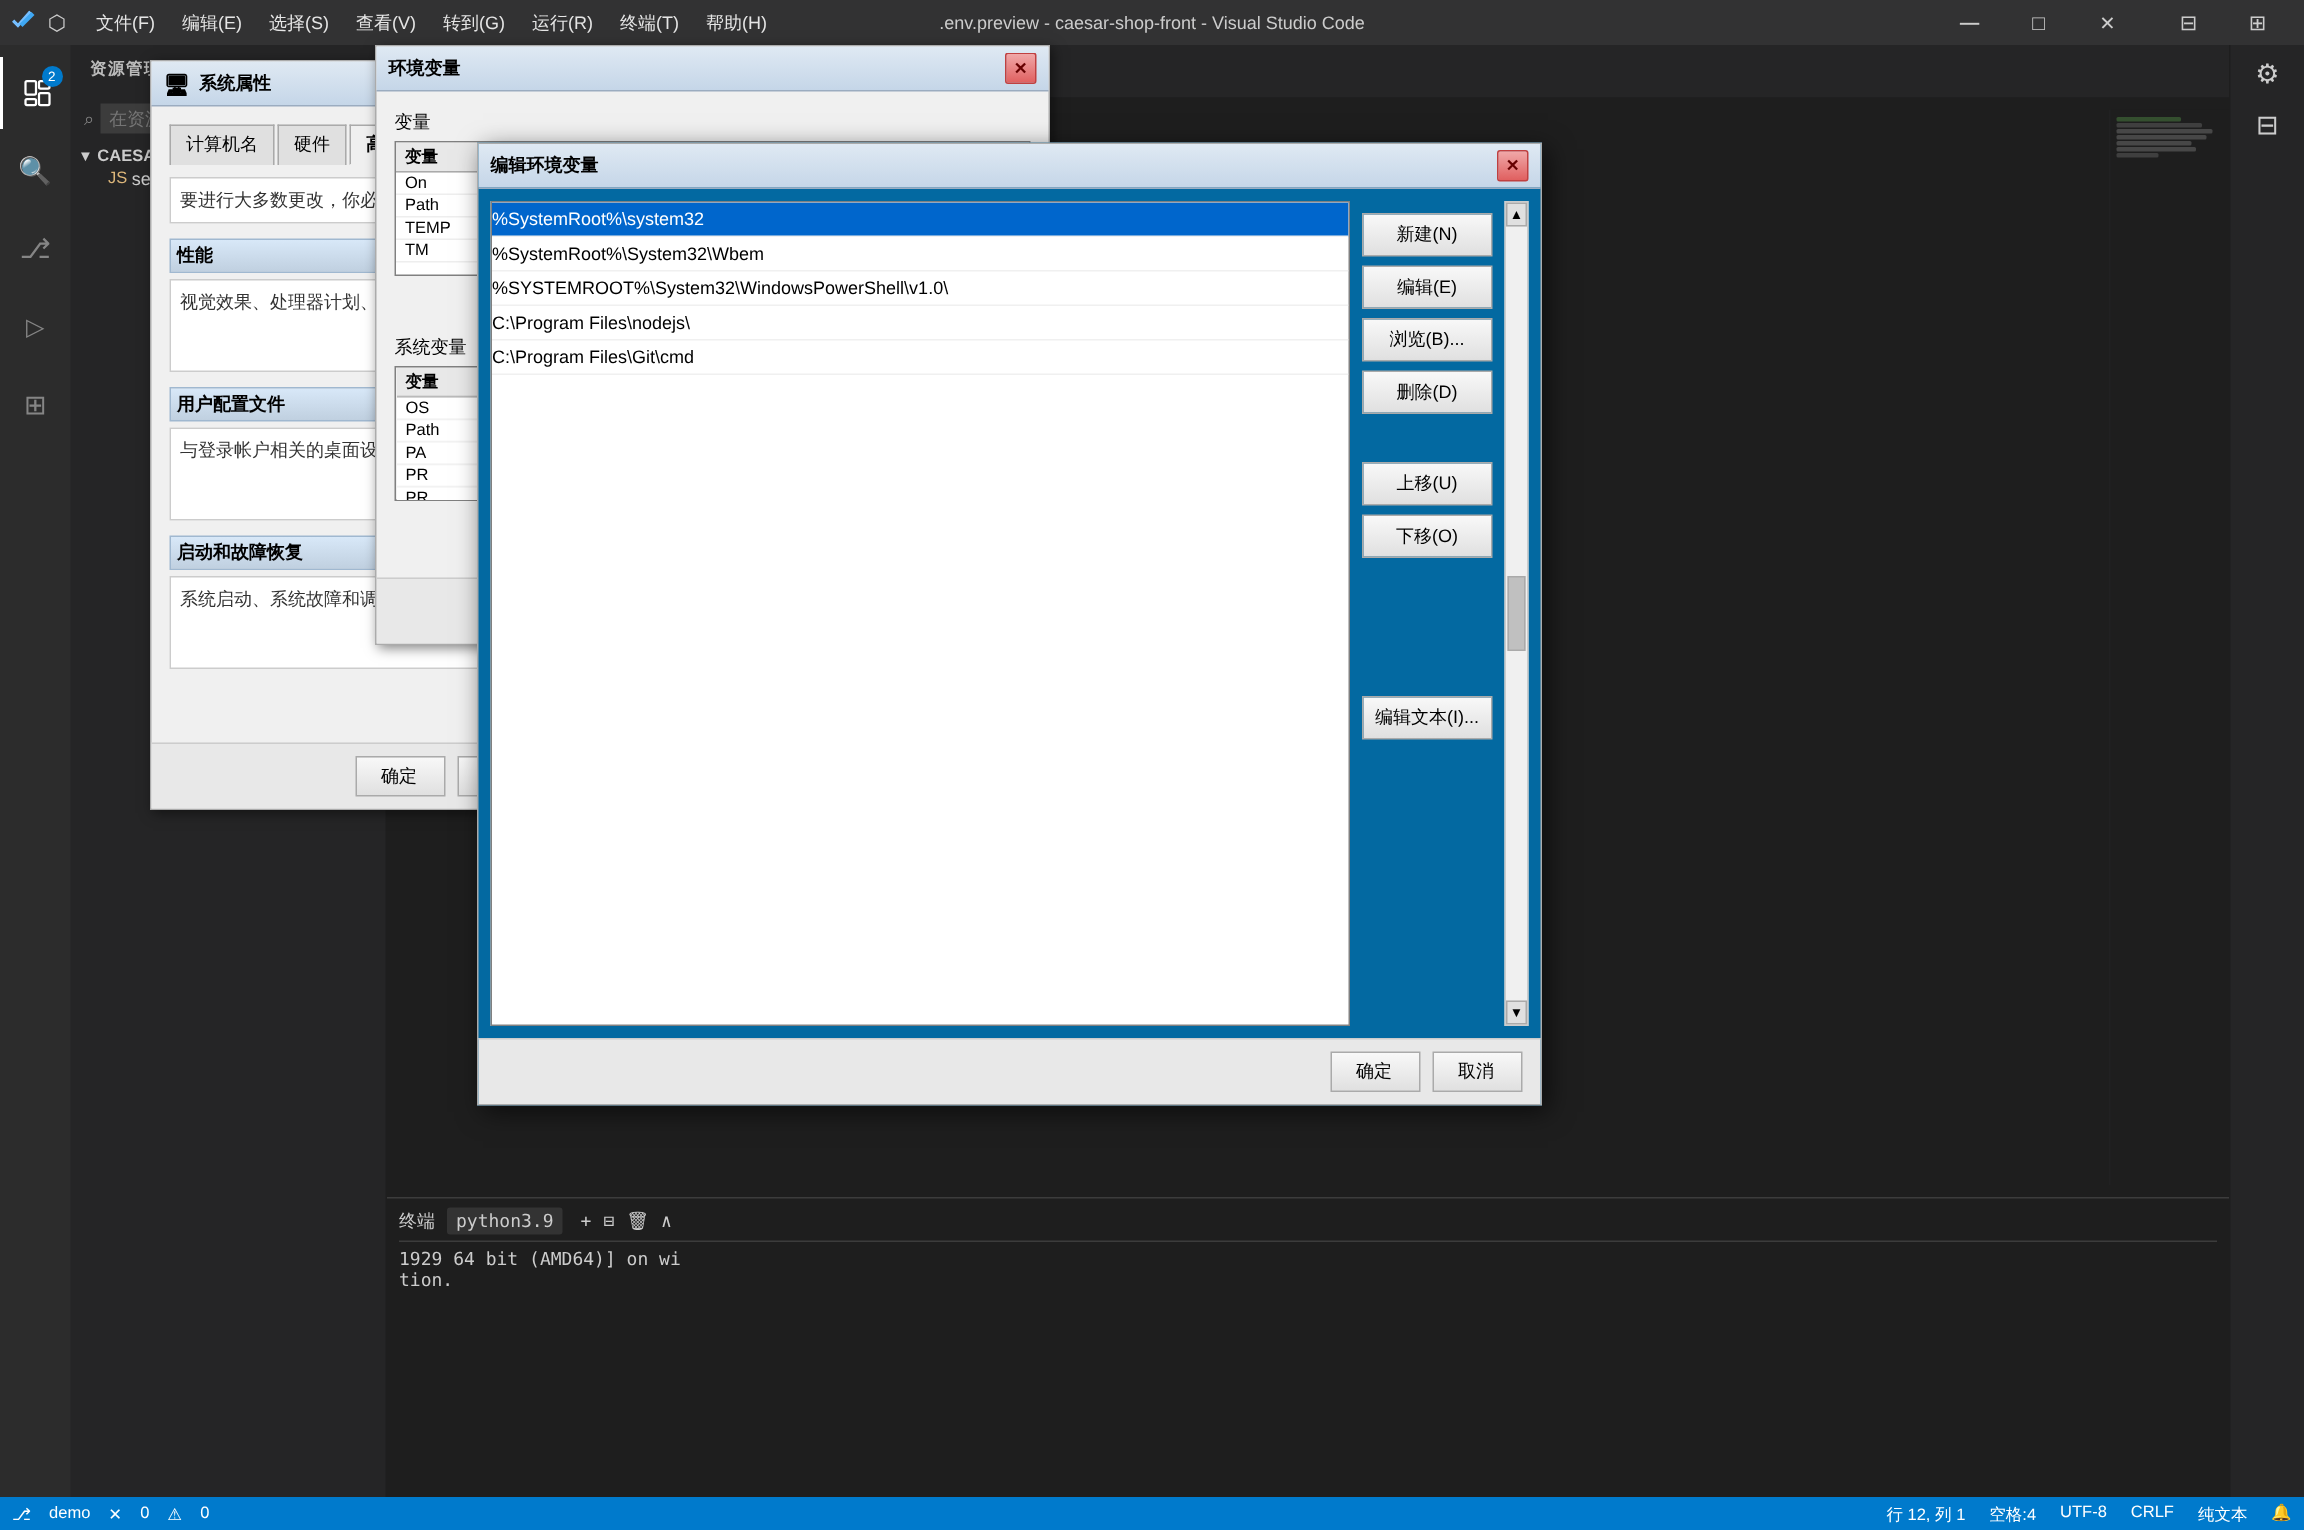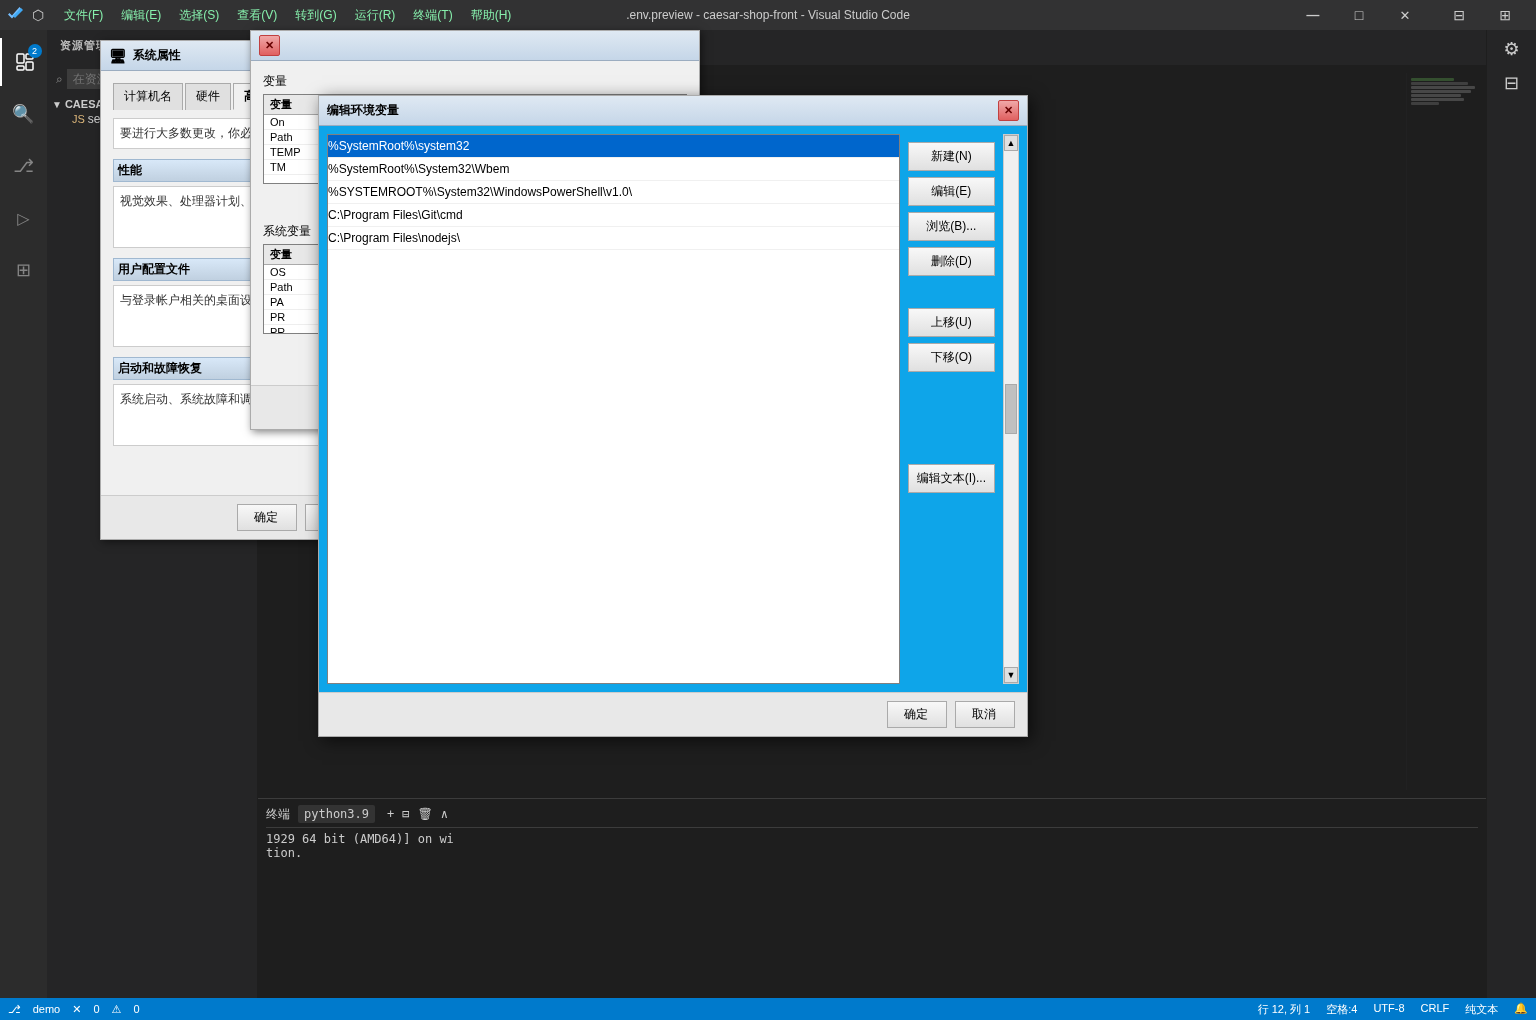--- a/index.html
+++ b/index.html
@@ -35,21 +35,21 @@
       display: flex;
       align-items: center;
       justify-content: center;
       color: #75beff;
       font-size: 14px;
     }
     .titlebar-menu {
       display: flex;
       gap: 2px;
       font-size: 12px;
-      color: #86efac;
+      color: #e5e5e5;
     }
     .titlebar-menu span {
       padding: 2px 8px;
       cursor: pointer;
     }
     .titlebar-title {
       position: absolute;
       left: 50%;
       transform: translateX(-50%);
       color: #cccccc;
@@ -400,21 +400,21 @@
       font-size: 12px;
       min-width: 70px;
     }
 
     
     .edit-env-window {
       position: absolute;
       top: 95px;
       left: 318px;
       width: 710px;
-      background: #0ea5e9;
+      background: #0369a1;
       border: 1px solid #ababab;
       box-shadow: 4px 4px 16px rgba(0,0,0,0.6);
       font-family: 'Microsoft YaHei', 'Segoe UI', sans-serif;
       font-size: 12px;
       color: #000;
       z-index: 30;
     }
     .edit-env-content {
       display: flex;
       gap: 0;
@@ -732,20 +732,21 @@
   </div>
   <div class="win-footer">
     <button class="win-btn">确定</button>
     <button class="win-btn">取消</button>
     <button class="win-btn">应用(A)</button>
   </div>
 </div>
 
 <div class="env-vars-window">
   <div class="win-titlebar">
+    <span class="win-titlebar-title">环境变量</span>
     <div class="win-close-btn">✕</div>
   </div>
   <div class="env-vars-content">
     <div class="env-section-label">变量</div>
     <div class="env-listbox">
       <table>
         <thead>
           <tr>
             <th>变量</th>
             <th>值</th>
@@ -825,22 +826,22 @@
 <div class="edit-env-window">
   <div class="win-titlebar">
     <span class="win-titlebar-title">编辑环境变量</span>
     <div class="win-close-btn">✕</div>
   </div>
   <div class="edit-env-content">
     <div class="edit-env-list">
       <div class="edit-env-list-item selected">%SystemRoot%\system32</div>
       <div class="edit-env-list-item">%SystemRoot%\System32\Wbem</div>
       <div class="edit-env-list-item">%SYSTEMROOT%\System32\WindowsPowerShell\v1.0\</div>
+      <div class="edit-env-list-item">C:\Program Files\nodejs\</div>
       <div class="edit-env-list-item">C:\Program Files\Git\cmd</div>
-      <div class="edit-env-list-item">C:\Program Files\nodejs\</div>
     </div>
     <div style="display:flex; flex-direction:column; gap:0;">
       <div class="edit-env-buttons">
         <button class="edit-env-btn">新建(N)</button>
         <button class="edit-env-btn">编辑(E)</button>
         <button class="edit-env-btn">浏览(B)...</button>
         <button class="edit-env-btn">删除(D)</button>
         <div style="height:20px;"></div>
         <button class="edit-env-btn">上移(U)</button>
         <button class="edit-env-btn">下移(O)</button>

